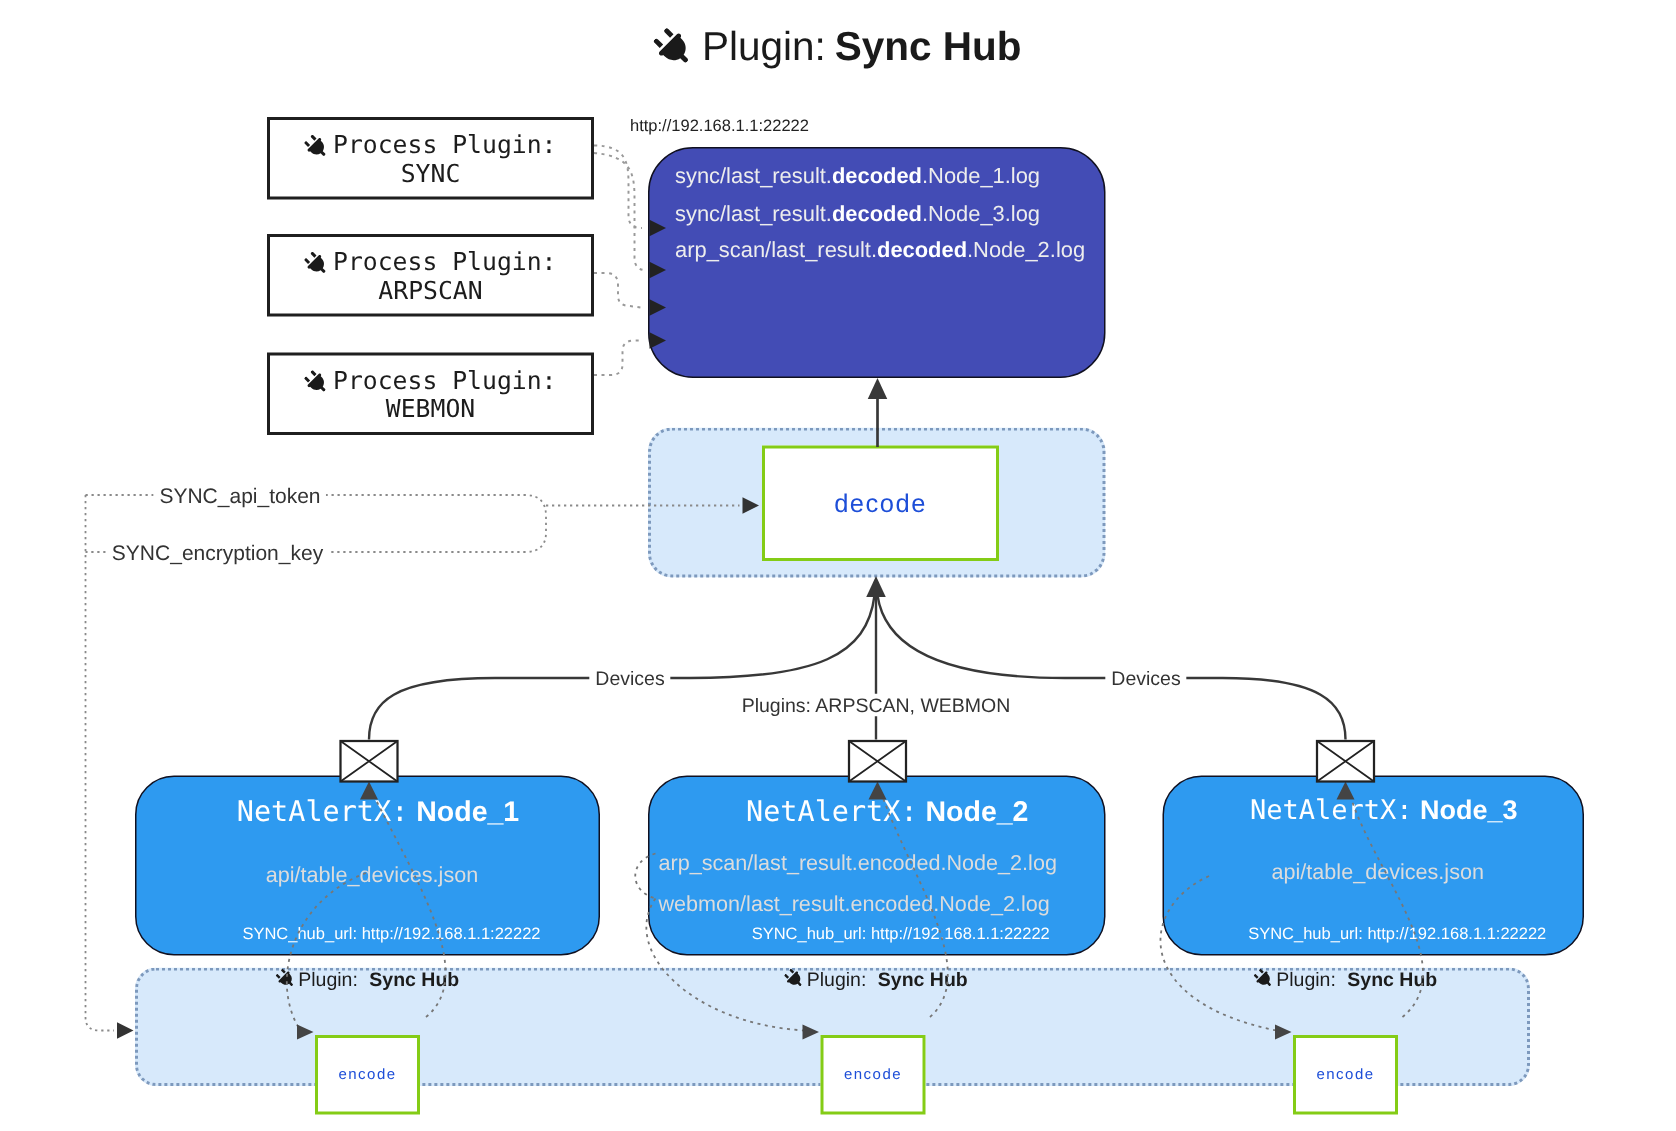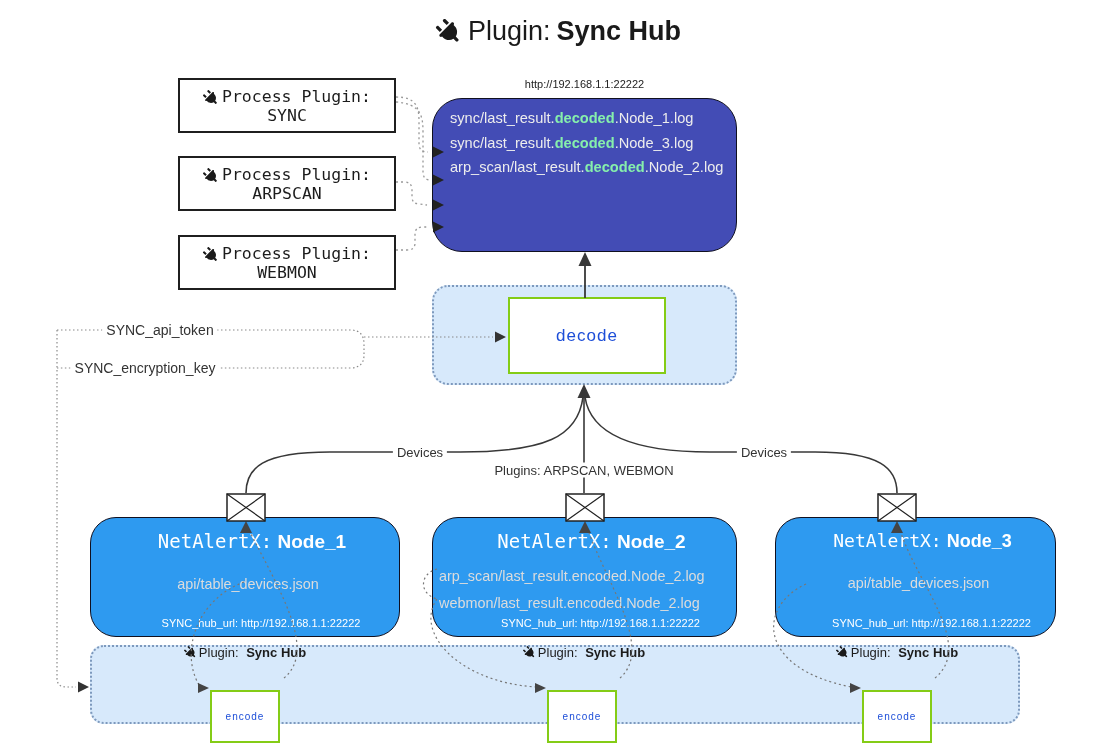--- a/index.html
+++ b/index.html
@@ -19,22 +19,22 @@
   .pbox .l1 { display:flex; align-items:flex-end; gap:3px; }
 
   .hub { position:absolute; left:432px; top:98px; width:305px; height:154px;
          background:#434CB5; border:1.6px solid #101020; border-radius:30px; color:#ededed; }
   .hub-title { text-align:center; margin-top:13px; font-size:19px; color:#fff; }
   .hub-title .mono { font-family:"DejaVu Sans Mono", monospace; }
   .hub-title .bold { font-weight:700; font-family:"Liberation Sans", sans-serif; }
   .hub-logs { margin-top:7px; padding-left:17px; font-size:14.6px; }
   .hub-logs .log { line-height:25px; white-space:nowrap; }
   .hub-logs .log:nth-child(3), .hub-logs .log:nth-child(4) { line-height:22px; }
-  .hub-logs b { color:#86efac; }
-  .hub-url { position:absolute; left:432px; top:78px; width:305px; text-align:center;
+  .hub-logs b { color:#ffffff; }
+  .hub-url { position:absolute; left:420px; top:78px; width:305px; 
              font-size:11px; color:#222; }
 
   .lightbox { position:absolute; background:#D7E9FB; border:2px dotted #7d99bd; border-radius:16px; }
   .decode-container { left:432px; top:285px; width:305px; height:100px; }
   .whitebox { position:absolute; background:#fff; border:2px solid #84cc16;
               display:flex; align-items:center; justify-content:center;
               font-family:Liberation Sans, sans-serif; color:#1d4ed8; }
   .decode-box { left:508px; top:297px; width:158px; height:77px; font-size:17px; letter-spacing:1px; }
 
   .node { position:absolute; top:517px; height:120px; background:#2E9AF0;

